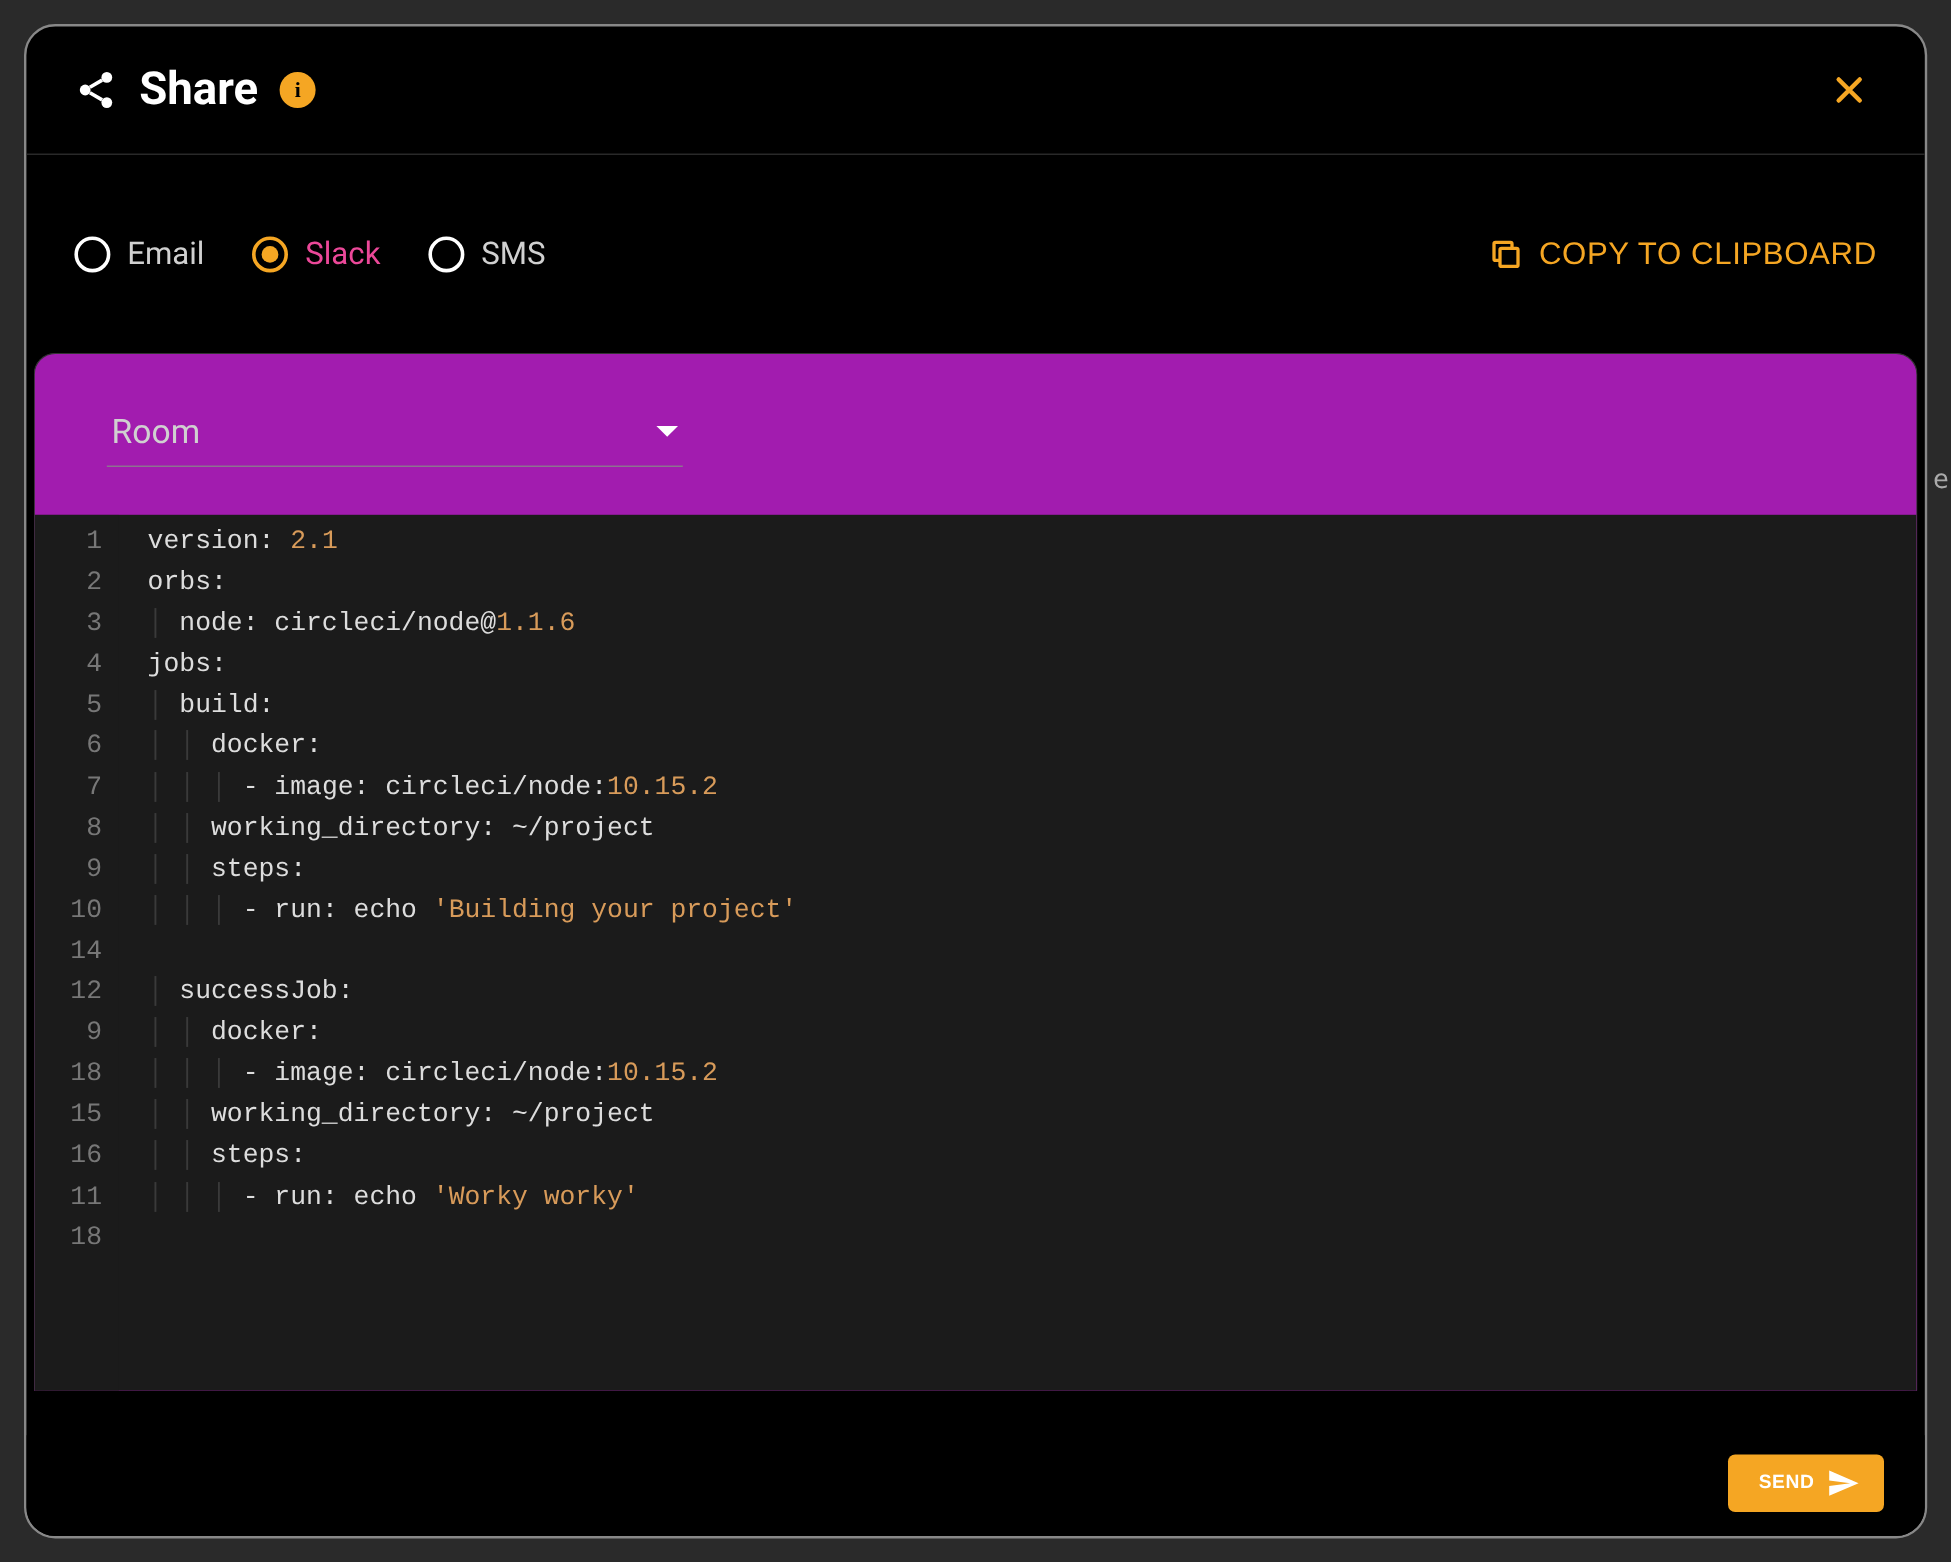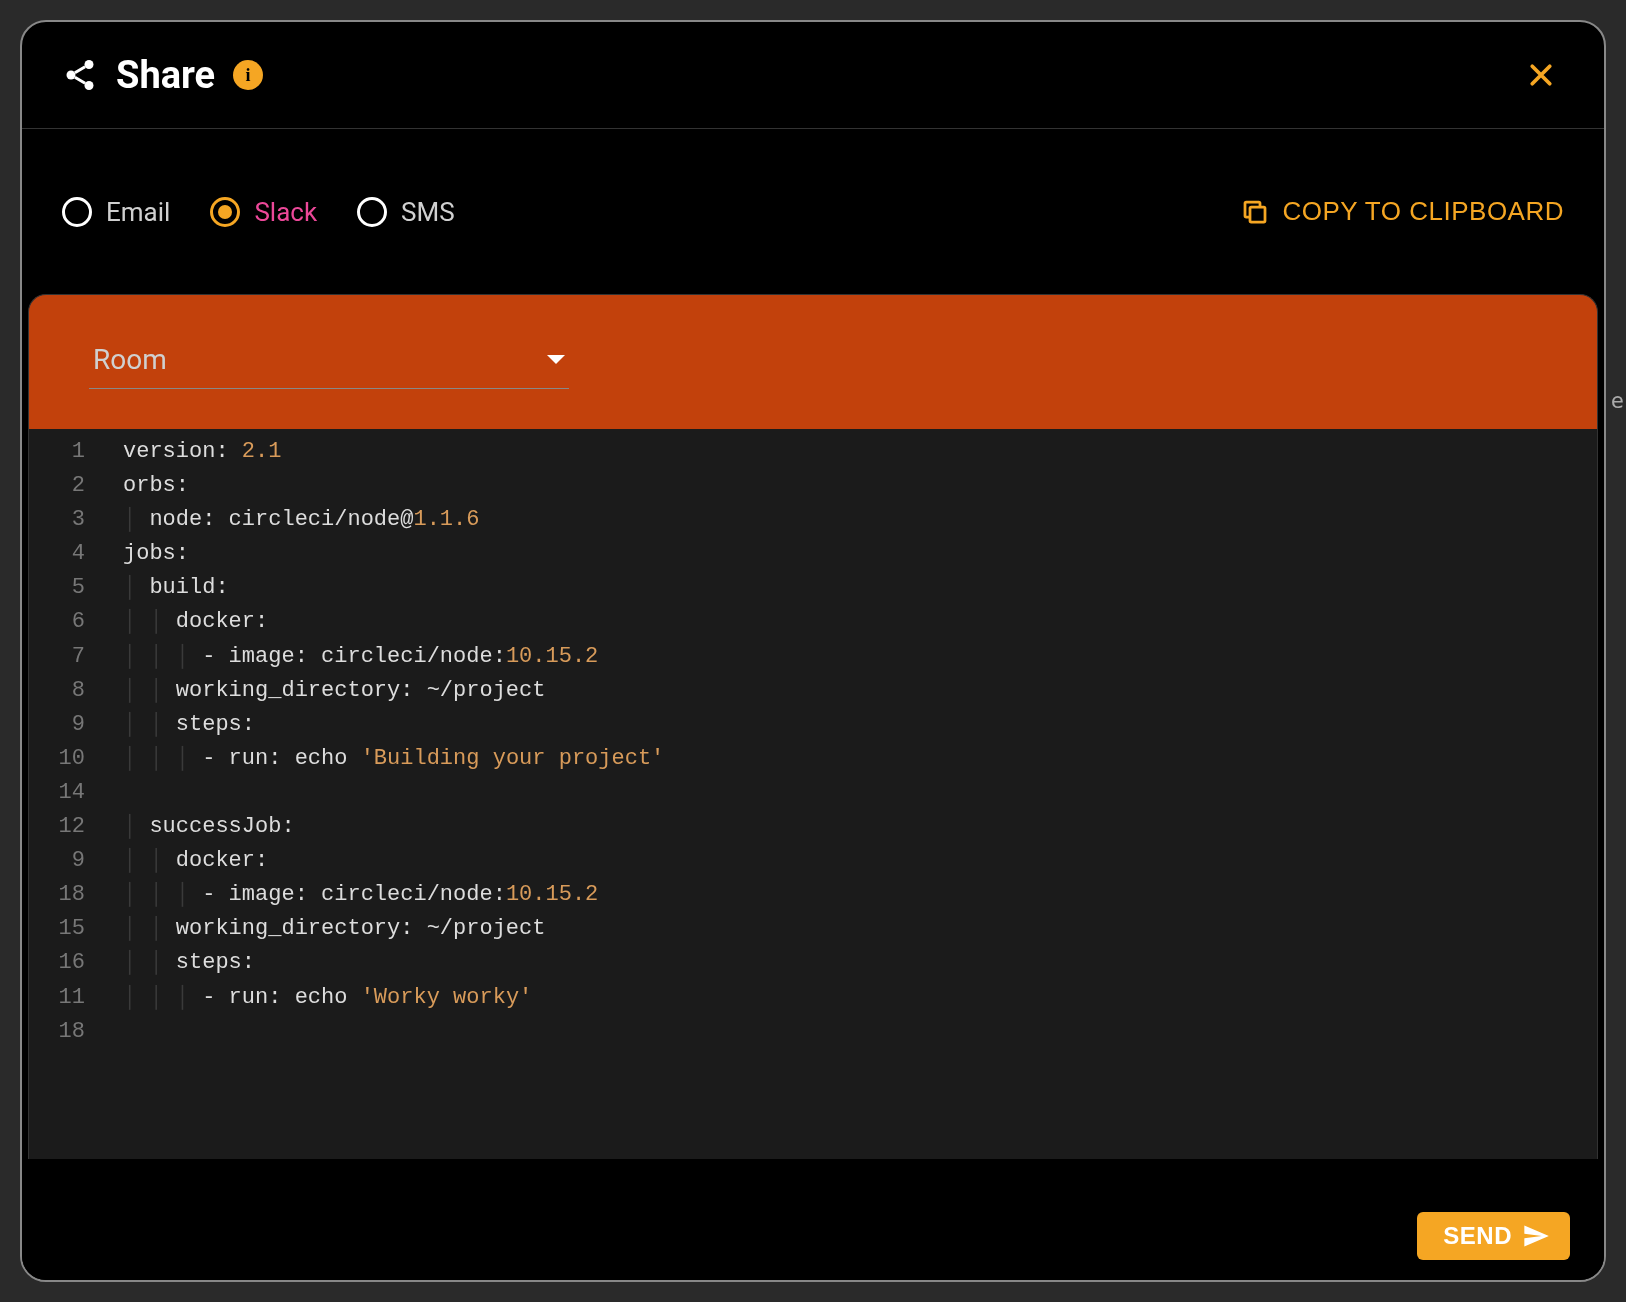--- a/index.html
+++ b/index.html
@@ -122,21 +122,21 @@
     letter-spacing: 0.5px;
     cursor: pointer;
   }
   .copy-btn svg { display: block; }
   .content {
     flex: 1;
     margin: 0 6px;
     border: 1px solid #333;
     border-bottom: none;
     border-radius: 18px 18px 0 0;
-    background: #c2410c;
+    background: #a21caf;
     display: flex;
     flex-direction: column;
     overflow: hidden;
   }
   .room-select {
     padding: 40px 60px 10px 60px;
   }
   .select-box {
     width: 480px;
     border-bottom: 1px solid #888;
@@ -200,21 +200,21 @@
     padding: 16px 34px 20px 34px;
     display: flex;
     justify-content: flex-end;
   }
   .send-btn {
     background: #f5a623;
     color: #fff;
     border: none;
     border-radius: 6px;
     padding: 10px 20px 10px 26px;
-    font-size: 24px;
+    font-size: 16px;
     font-weight: 800;
     letter-spacing: 0.5px;
     display: flex;
     align-items: center;
     gap: 10px;
     cursor: pointer;
   }
   .send-btn svg { display: block; }
   .stray-e {
     position:absolute;

